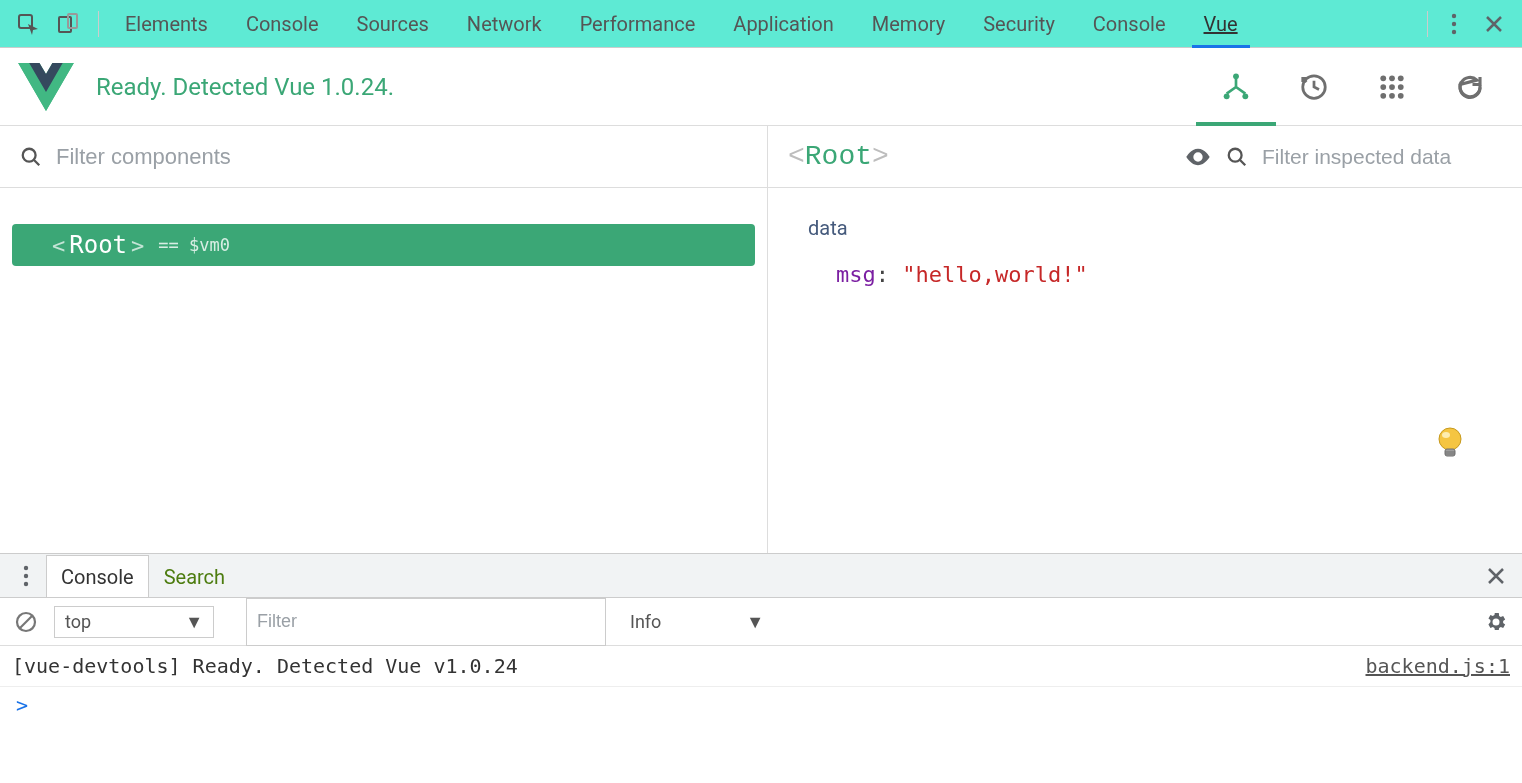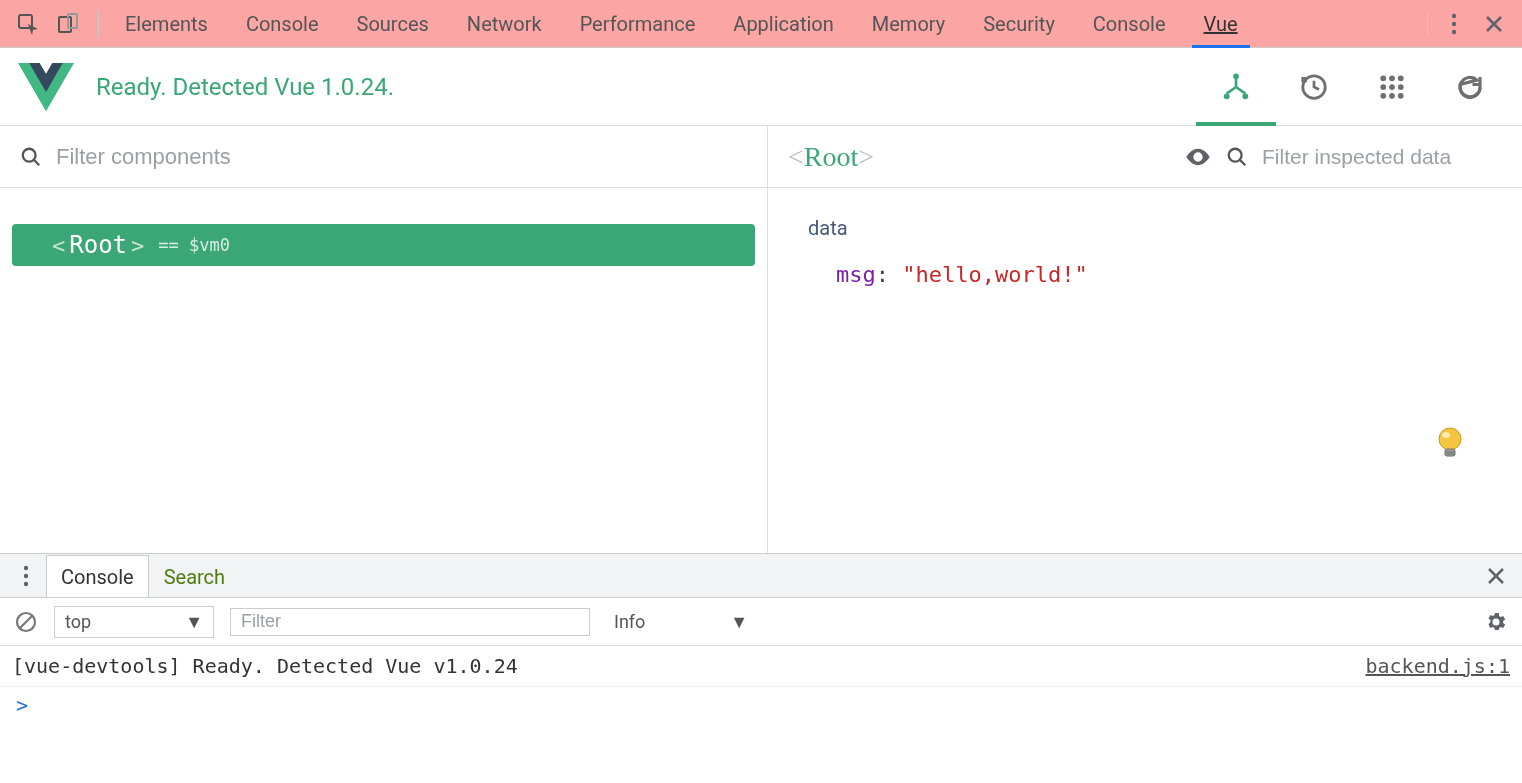--- a/index.html
+++ b/index.html
@@ -10,21 +10,21 @@
     background: #fff;
     width: 1522px;
     height: 783px;
     overflow: hidden;
   }
   
   .devtools-tabbar {
     display: flex;
     align-items: center;
     height: 48px;
-    background: #fca5a5;
+    background: #5eead4;
     border-bottom: 1px solid #ccc;
     padding: 0 8px;
   }
   .devtools-tabbar .tool-btn {
     width: 40px;
     height: 48px;
     display: flex;
     align-items: center;
     justify-content: center;
     color: #555;
@@ -179,21 +179,21 @@
 
   .inspect-header {
     display: flex;
     align-items: center;
     height: 62px;
     border-bottom: 1px solid #ddd;
     padding: 0 20px;
     gap: 14px;
   }
   .inspect-header .selected-comp {
-    font-family: Liberation Serif, serif;
+    font-family: Liberation Mono, monospace;
     font-size: 28px;
     color: #3ba776;
   }
   .inspect-header .selected-comp .angle { color: #bdbdbd; }
   .inspect-header .eye-icon { margin-left: auto; color: #5f6368; }
   .inspect-header .search-icon { color: #5f6368; }
   .inspect-header input {
     border: none;
     outline: none;
     font-size: 21px;
@@ -288,26 +288,27 @@
     justify-content: space-between;
     padding: 0 10px;
     font-size: 18px;
     color: #555;
     cursor: pointer;
     background: #fff;
   }
   .context-select .caret { color: #555; }
   .filter-input {
     border: 1px solid #ccc;
-    height: 28px;
+    height: 48px;
     width: 360px;
     padding: 0 10px;
     font-size: 18px;
     color: #be185d;
     outline: none;
+    margin-left: 16px;
   }
   .filter-input::placeholder { color: #9aa0a6; }
   .level-select {
     height: 32px;
     width: 150px;
     display: flex;
     align-items: center;
     justify-content: space-between;
     font-size: 18px;
     color: #555;

